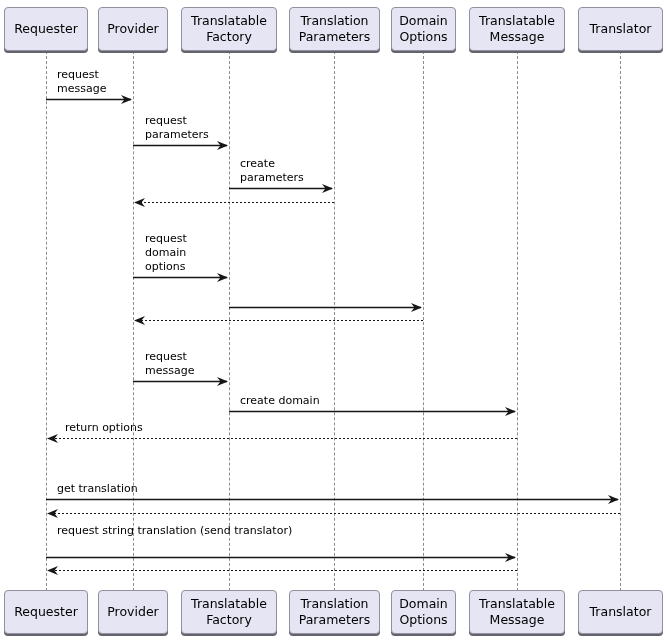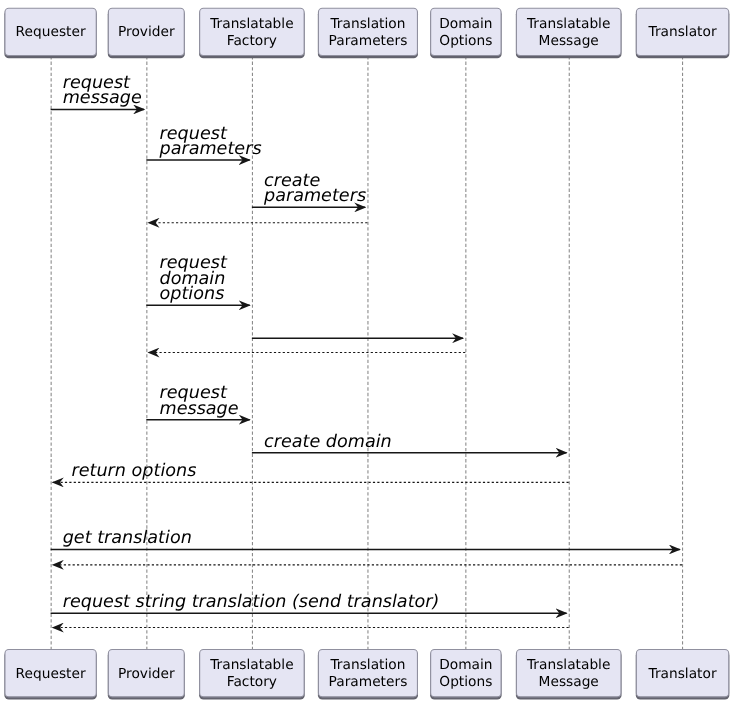--- a/index.html
+++ b/index.html
@@ -27,25 +27,24 @@
     border-radius: 4px;
     box-shadow: 0 2px 0 var(--pshadow, #63636e);
   }
   .lifeline {
     position: absolute;
     width: 0;
     border-left: 1px dashed var(--lifeline, #8c8c8c);
   }
   .msg-label {
     position: absolute;
-    font-size: 16px;
+    font-size: 11px;
     line-height: 14px;
     white-space: pre-line;
     color: var(--text, #000);
-    font-style: italic;
   }
   svg.arrows {
     position: absolute;
     left: 0; top: 0;
   }
 </style>
 </head>
 <body>
 
 <div id="stage" style="width: 667px; height: 641px;">
@@ -84,21 +83,21 @@
     <div class="msg-label" style="left: 240px; top: 157px;">create
 parameters</div>
     <div class="msg-label" style="left: 145px; top: 232px;">request
 domain
 options</div>
     <div class="msg-label" style="left: 145px; top: 350px;">request
 message</div>
     <div class="msg-label" style="left: 240px; top: 394px;">create domain</div>
     <div class="msg-label" style="left: 65px; top: 421px;">return options</div>
     <div class="msg-label" style="left: 57px; top: 482px;">get translation</div>
-    <div class="msg-label" style="left: 57px; top: 540px;">request string translation (send translator)</div>
+    <div class="msg-label" style="left: 57px; top: 524px;">request string translation (send translator)</div>
     <div class="pbox" style="left: 4px; top: 7px; width: 84px; height: 44px;">Requester</div>
     <div class="pbox" style="left: 4px; top: 590px; width: 84px; height: 44px;">Requester</div>
     <div class="pbox" style="left: 98px; top: 7px; width: 70px; height: 44px;">Provider</div>
     <div class="pbox" style="left: 98px; top: 590px; width: 70px; height: 44px;">Provider</div>
     <div class="pbox" style="left: 181px; top: 7px; width: 96px; height: 44px;">Translatable
 Factory</div>
     <div class="pbox" style="left: 181px; top: 590px; width: 96px; height: 44px;">Translatable
 Factory</div>
     <div class="pbox" style="left: 289px; top: 7px; width: 91px; height: 44px;">Translation
 Parameters</div>

